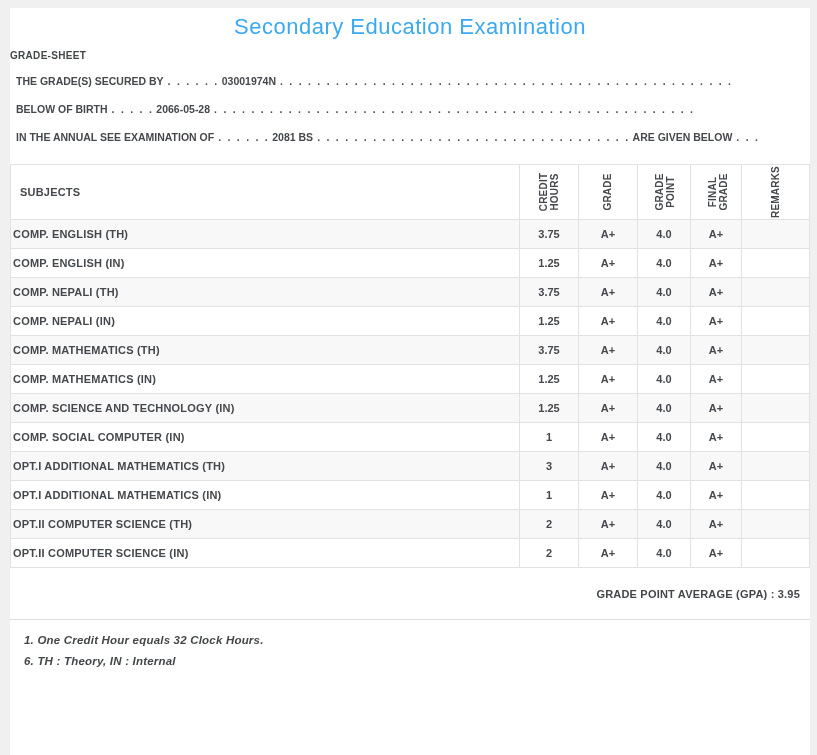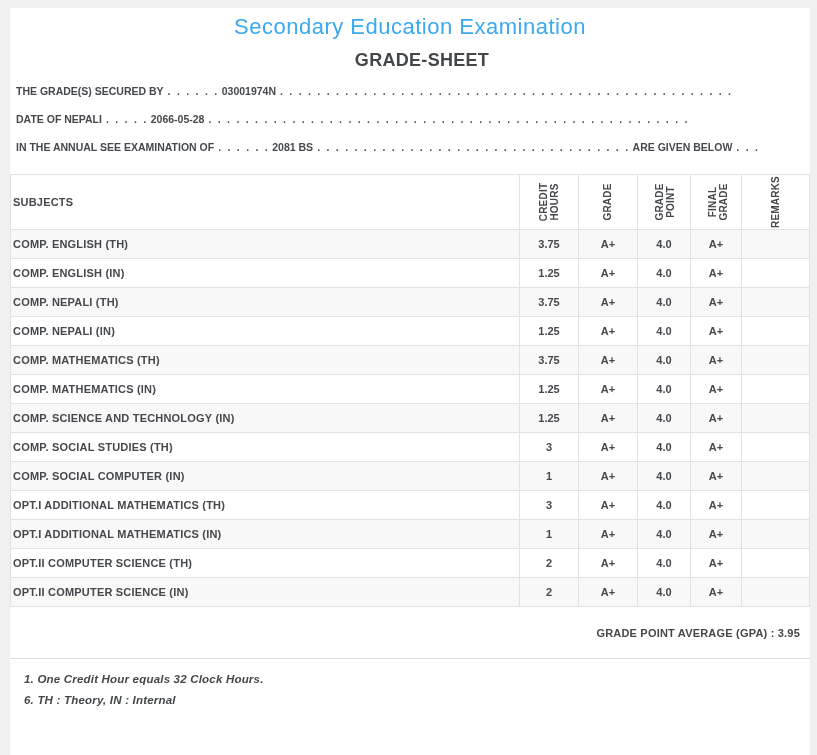--- a/index.html
+++ b/index.html
@@ -19,26 +19,24 @@
   .title {
     padding-top:6px;
     text-align:center;
     font-size:22px;
     font-weight:400;
     letter-spacing:0.5px;
     color:#3aa9f0;
   }
   .subtitle {
     margin-top:10px;
-    text-align:center;
-    font-size:18px;
+    font-size:10px;
     font-weight:700;
     color:#43474a;
     letter-spacing:0.3px;
-    margin-left:24px;
   }
   .lines { margin:6px 6px 0 6px; }
   .line {
     height:28px; line-height:28px;
     font-size:10.5px; font-weight:700;
     white-space:nowrap; overflow:hidden;
     color:#45484c;
   }
   .line span { margin-right:4px; }
   .line .dots { word-spacing:2.5px; letter-spacing:0.5px; }
@@ -58,21 +56,21 @@
 
   th, td { border:1px solid #e2e2e2; }
   thead th {
     height:54px;
     background:#ffffff;
     font-weight:700;
     vertical-align:middle;
   }
   th.subjects-h {
     text-align:left;
-    padding-left:2px;
+    padding-left:9px;
     font-size:11px;
     letter-spacing:0.2px;
   }
   .vert {
     width:54px; height:54px;
     margin:0 auto;
     display:flex; align-items:center; justify-content:center;
     transform:rotate(-90deg);
     font-size:10px; font-weight:700;
     text-align:center; line-height:1.15;
@@ -117,21 +115,21 @@
 <div class="panel">
 
   <div class="title">Secondary Education Examination</div>
   <div class="subtitle">GRADE-SHEET</div>
 
   <div class="lines">
     <div class="line">
       <span>THE GRADE(S) SECURED BY</span><span class="dots">. . . . . .</span><span>03001974N</span><span class="dots">. . . . . . . . . . . . . . . . . . . . . . . . . . . . . . . . . . . . . . . . . . . . . . . . .</span>
     </div>
     <div class="line">
-      <span>DATE OF NEPALI</span><span class="dots">. . . . .</span><span>2066-05-28</span><span class="dots">. . . . . . . . . . . . . . . . . . . . . . . . . . . . . . . . . . . . . . . . . . . . . . . . . . . .</span>
+      <span>BELOW OF BIRTH</span><span class="dots">. . . . .</span><span>2066-05-28</span><span class="dots">. . . . . . . . . . . . . . . . . . . . . . . . . . . . . . . . . . . . . . . . . . . . . . . . . . . .</span>
     </div>
     <div class="line">
       <span>IN THE ANNUAL SEE EXAMINATION OF</span><span class="dots">. . . . . .</span><span>2081 BS</span><span class="dots">. . . . . . . . . . . . . . . . . . . . . . . . . . . . . . . . . .</span><span>ARE GIVEN BELOW</span><span class="dots">. . .</span>
     </div>
   </div>
 
   <table class="grades">
     <colgroup>
       <col class="c-sub">
         <col class="c-credit">
@@ -211,28 +209,20 @@
   </tr>
         <tr>
     <td class="sub">COMP. SCIENCE AND TECHNOLOGY (IN)</td>
     <td class="val">1.25</td>
     <td class="val">A+</td>
     <td class="val">4.0</td>
     <td class="val">A+</td>
     <td class="val"></td>
   </tr>
         <tr>
-    <td class="sub">COMP. SOCIAL STUDIES (TH)</td>
-    <td class="val">3</td>
-    <td class="val">A+</td>
-    <td class="val">4.0</td>
-    <td class="val">A+</td>
-    <td class="val"></td>
-  </tr>
-        <tr>
     <td class="sub">COMP. SOCIAL COMPUTER (IN)</td>
     <td class="val">1</td>
     <td class="val">A+</td>
     <td class="val">4.0</td>
     <td class="val">A+</td>
     <td class="val"></td>
   </tr>
         <tr>
     <td class="sub">OPT.I ADDITIONAL MATHEMATICS (TH)</td>
     <td class="val">3</td>

